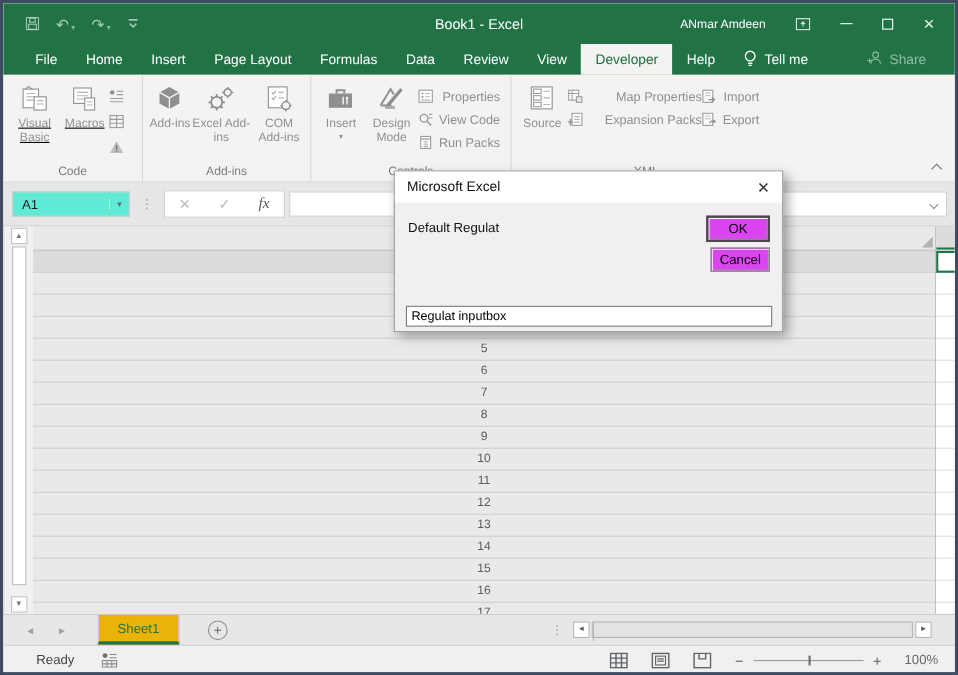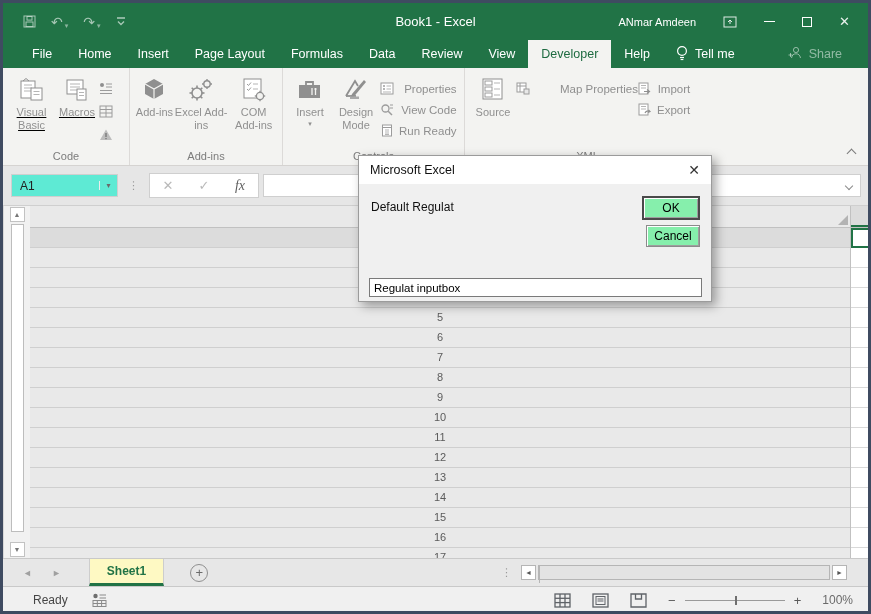--- a/index.html
+++ b/index.html
@@ -78,33 +78,33 @@
   .sbtn{width:15px;height:15px;background:#fff;border:1px solid #c2c2c2;color:#777;font-size:7px;display:flex;align-items:center;justify-content:center;margin-top:1px;}
   .vthumb{width:13px;height:308px;background:#fff;border:1px solid #bdbdbd;margin-top:2px;}
   .vspace{flex:1;}
 
   
   .dialog{position:absolute;left:355px;top:152px;width:354px;height:147px;background:#f0f0f0;
           border:1px solid #9b9b9b;box-shadow:4px 4px 10px rgba(0,0,0,.35);z-index:50;font-size:12px;color:#111;}
   .dlgtitle{height:28px;background:#fff;display:flex;align-items:center;padding:0 11px;font-size:12.5px;}
   .dlgclose{margin-left:auto;color:#333;font-size:14px;width:22px;text-align:right;}
   .dlgprompt{position:absolute;left:12px;top:44px;}
-  .btn{position:absolute;background:#86efac;display:flex;align-items:center;justify-content:center;
+  .btn{position:absolute;background:#d946ef;display:flex;align-items:center;justify-content:center;
        font-size:12px;color:#000;box-shadow:inset 1px 1px 0 #fff,inset -1px -1px 0 #9e9e9e;}
   .okbtn{right:11px;top:40px;width:58px;height:24px;border:2px solid #4a4a4a;}
   .cancelbtn{right:11px;top:69px;width:54px;height:22px;border:1px solid #8b8b8b;}
   .dlginput{position:absolute;left:10px;right:9px;top:122px;height:19px;background:#fff;border:1px solid #7a7a7a;
             font-family:"Liberation Sans",sans-serif;font-size:11.5px;padding:1px 4px;color:#000;}
 
   
   .tabbar{height:28px;background:#e7e7e7;border-top:1px solid #c9c9c9;display:flex;align-items:center;}
   .navarr{color:#a0a0a0;font-size:9px;}
   .nav1{margin-left:20px;} .nav2{margin-left:20px;}
   #sheettabs{display:flex;align-self:stretch;margin-left:28px;}
-  .sheettab{display:flex;align-items:center;padding:0 17px;background:#fef9c3;color:#217346;font-weight:bold;font-size:12px;
+  .sheettab{display:flex;align-items:center;padding:0 17px;background:#eab308;color:#217346;font-weight:normal;font-size:12px;
             border-left:1px solid #cdcdcd;border-right:1px solid #cdcdcd;border-bottom:3px solid #217346;}
   .addsheet{margin-left:26px;width:18px;height:18px;border:1px solid #8f8f8f;border-radius:50%;color:#6a6a6a;
             display:flex;align-items:center;justify-content:center;font-size:13px;line-height:1;}
   .tspace{flex:1;}
   .hscroll{display:flex;align-items:center;gap:2px;margin-right:21px;}
   .hbtn{width:15px;height:15px;background:#fff;border:1px solid #b5b5b5;color:#555;font-size:7px;display:flex;align-items:center;justify-content:center;}
   .htrack{width:292px;height:15px;border:1px solid #b5b5b5;background:#e3e3e3;}
   .hthumb{width:85%;height:100%;background:#fff;border-right:1px solid #b5b5b5;}
 
   
@@ -384,21 +384,21 @@
             <span>View Code</span>
           </div>
           <div class="smallitem">
             <span><svg width="14" height="13" viewBox="0 0 14 13">
                   <rect x="2.5" y="1" width="9" height="11" fill="#fff" stroke="#9c9c9c"></rect>
                   <line x1="2.5" y1="3.5" x2="11.5" y2="3.5" stroke="#9c9c9c"></line>
                   <line x1="5" y1="6" x2="9" y2="6" stroke="#b5b5b5"></line>
                   <line x1="5" y1="8" x2="9" y2="8" stroke="#b5b5b5"></line>
                   <rect x="5" y="9.5" width="4" height="1.5" fill="#b5b5b5"></rect>
                 </svg></span>
-            <span>Run Ready</span>
+            <span>Run Packs</span>
           </div>
         </div>
       </div>
       <div class="rgroup-label">Controls</div>
     </div>
 
     <div class="rgroup" style="width:245px;border-right:none;">
       <div class="gcontent">
         <div class="bigbtn" style="width:46px;">
           <span class="bigicon">
@@ -416,20 +416,31 @@
         </div>
         <div class="smallstack" style="width:122px;">
           <div class="smallitem">
             <span><svg width="14" height="13" viewBox="0 0 14 13">
                   <rect x="1" y="1" width="9" height="9" fill="#fff" stroke="#9c9c9c"></rect>
                   <line x1="1" y1="4" x2="10" y2="4" stroke="#9c9c9c"></line>
                   <line x1="4" y1="1" x2="4" y2="10" stroke="#9c9c9c"></line>
                   <rect x="8" y="7" width="5" height="5" fill="#e8e8e8" stroke="#9c9c9c"></rect>
                 </svg></span>
             <span>Map Properties</span>
+          </div>
+          <div class="smallitem">
+            <span><svg width="14" height="13" viewBox="0 0 14 13">
+                  <rect x="4" y="1" width="9" height="11" fill="#fff" stroke="#9c9c9c"></rect>
+                  <line x1="6" y1="4" x2="11" y2="4" stroke="#b5b5b5"></line>
+                  <line x1="6" y1="6.5" x2="11" y2="6.5" stroke="#b5b5b5"></line>
+                  <line x1="6" y1="9" x2="11" y2="9" stroke="#b5b5b5"></line>
+                  <line x1="2.5" y1="6" x2="2.5" y2="12" stroke="#9c9c9c" stroke-width="1.4"></line>
+                  <line x1="0" y1="9" x2="5" y2="9" stroke="#9c9c9c" stroke-width="1.4"></line>
+                </svg></span>
+            <span>Expansion Packs</span>
           </div>
         </div>
         <div class="smallstack">
           <div class="smallitem">
             <span><svg width="14" height="13" viewBox="0 0 14 13">
                   <rect x="1" y="1" width="9" height="11" fill="#fff" stroke="#9c9c9c"></rect>
                   <line x1="3" y1="3.5" x2="8" y2="3.5" stroke="#b5b5b5"></line>
                   <line x1="3" y1="6" x2="8" y2="6" stroke="#b5b5b5"></line>
                   <path d="M6 9.5h5M9 7.5l2.5 2L9 11.5" fill="none" stroke="#8f8f8f" stroke-width="1.2"></path>
                 </svg></span>

